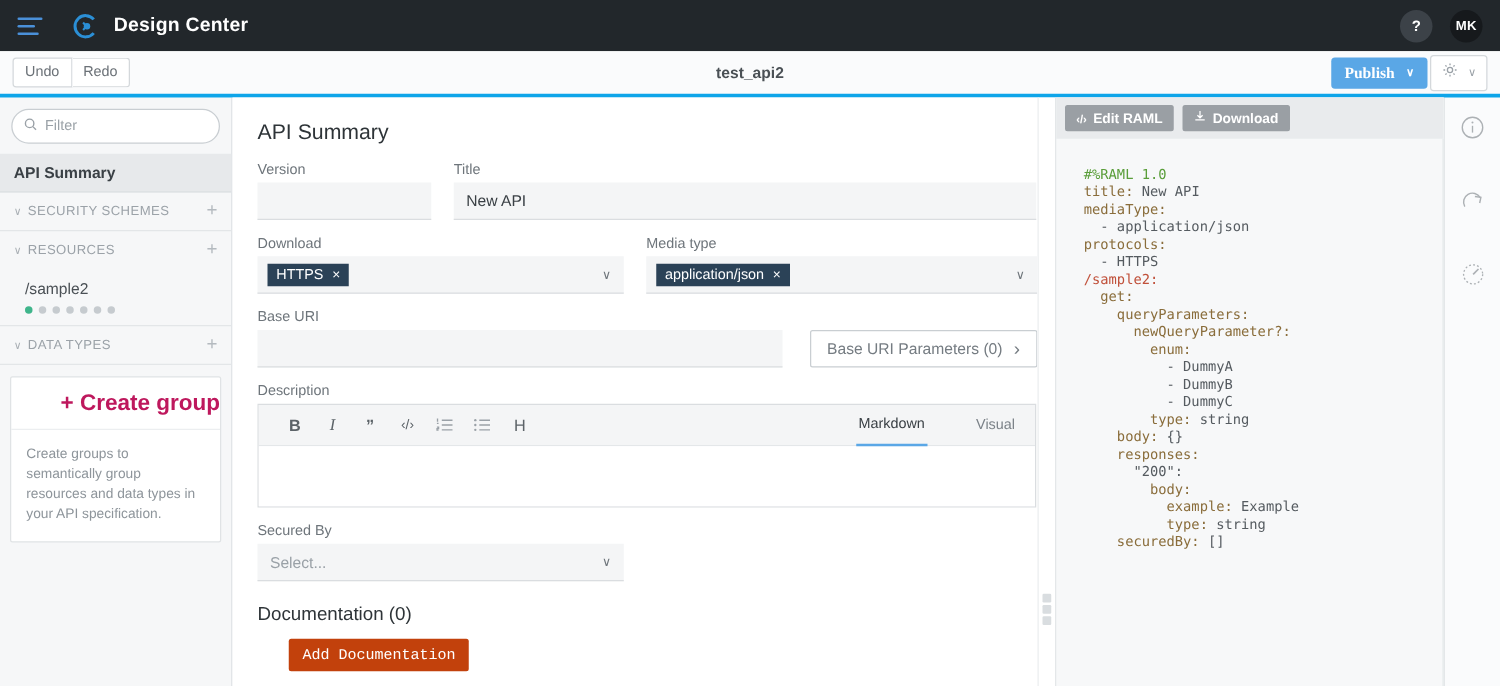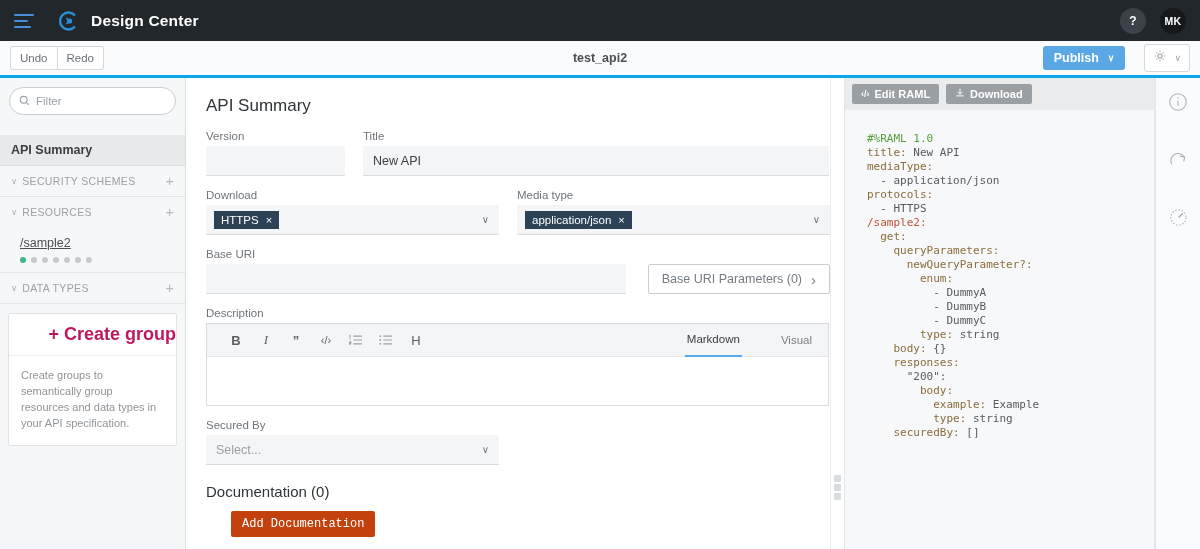--- a/index.html
+++ b/index.html
@@ -43,39 +43,39 @@
     font-family: inherit; font-size: 11.5px; color: #6b7177;
     background: #fff; border: 1px solid #d4d8db; padding: 4px 9px;
     cursor: pointer; line-height: 14px;
   }
   .btn-group button:first-child { border-radius: 3px 0 0 3px; }
   .btn-group button:last-child { border-radius: 0 3px 3px 0; border-left: none; }
   .doc-title {
     position: absolute; left: 0; right: 0; text-align: center;
     font-size: 12.5px; font-weight: bold; color: #4a5055; pointer-events: none;
   }
-  .subbar-right { margin-left: auto; display: flex; align-items: center; gap: 19px; }
+  .subbar-right { margin-left: auto; display: flex; align-items: center; gap: 2px; font-family: Liberation Serif, serif; }
   .publish-btn {
     background: #5aa7e6; color: #fff; border: none; border-radius: 3px;
     font-family: inherit; font-size: 12.5px; font-weight: bold;
     padding: 5px 11px; display: flex; align-items: center; gap: 9px; cursor: pointer;
   }
   .gear-btn {
     background: #fff; border: 1px solid #d4d8db; border-radius: 3px;
     padding: 4px 8px; display: flex; align-items: center; gap: 7px; cursor: pointer;
   }
   .chev { font-size: 9px; line-height: 1; }
 
   
   .body-wrap { display: flex; height: 471px; }
 
   
   .sidebar { width: 186px; background: #f6f7f8; border-right: 1px solid #dcdfe2;
     display: flex; flex-direction: column; }
-  .filter-wrap { padding: 9px 9px 20px 9px; }
+  .filter-wrap { padding: 9px 9px 8px 9px; }
   .filter-box {
     display: flex; align-items: center; gap: 6px;
     border: 1px solid #c9ced2; border-radius: 14px;
     background: #fff; padding: 4px 9px;
   }
   .filter-box input {
     border: none; outline: none; background: transparent;
     font-family: inherit; font-size: 11.5px; color: #7b8288; width: 100%;
   }
   .filter-box input::placeholder { color: #9aa1a7; }
@@ -87,21 +87,21 @@
   .sb-section {
     display: flex; align-items: center; padding: 9px 11px;
     border-bottom: 1px solid #e3e6e8; cursor: pointer;
   }
   .sb-section .caret { font-size: 8.5px; color: #a8aeb3; margin-right: 5px; }
   .sb-section .label {
     font-size: 10.5px; color: #9ba2a8; letter-spacing: .35px; text-transform: uppercase;
   }
   .sb-section .plus { margin-left: auto; color: #b4babf; font-size: 15px; line-height: 10px; }
   .sb-resource-wrap { border-bottom: 1px solid #e3e6e8; padding: 6px 0 9px 0; }
-  .sb-resource { font-size: 12.5px; color: #4a5055; padding: 3px 11px 0 20px; cursor: pointer; text-decoration: underline; }
+  .sb-resource { font-size: 12.5px; color: #4a5055; padding: 3px 11px 0 20px; cursor: pointer; }
   .dots { display: flex; gap: 5px; padding: 7px 0 0 20px; }
   .dot { width: 6px; height: 6px; border-radius: 50%; background: #c6cbcf; }
   .dot.on { background: #3fb58b; }
   .create-card {
     margin: 9px 8px; background: #fff; border: 1px solid #e0e3e5; border-radius: 2px;
   }
   .create-head {
     text-align: right; padding: 10px 0; font-size: 18px; color: #be185d;
     font-weight: bold; border-bottom: 1px solid #eceef0; cursor: pointer;
   }

